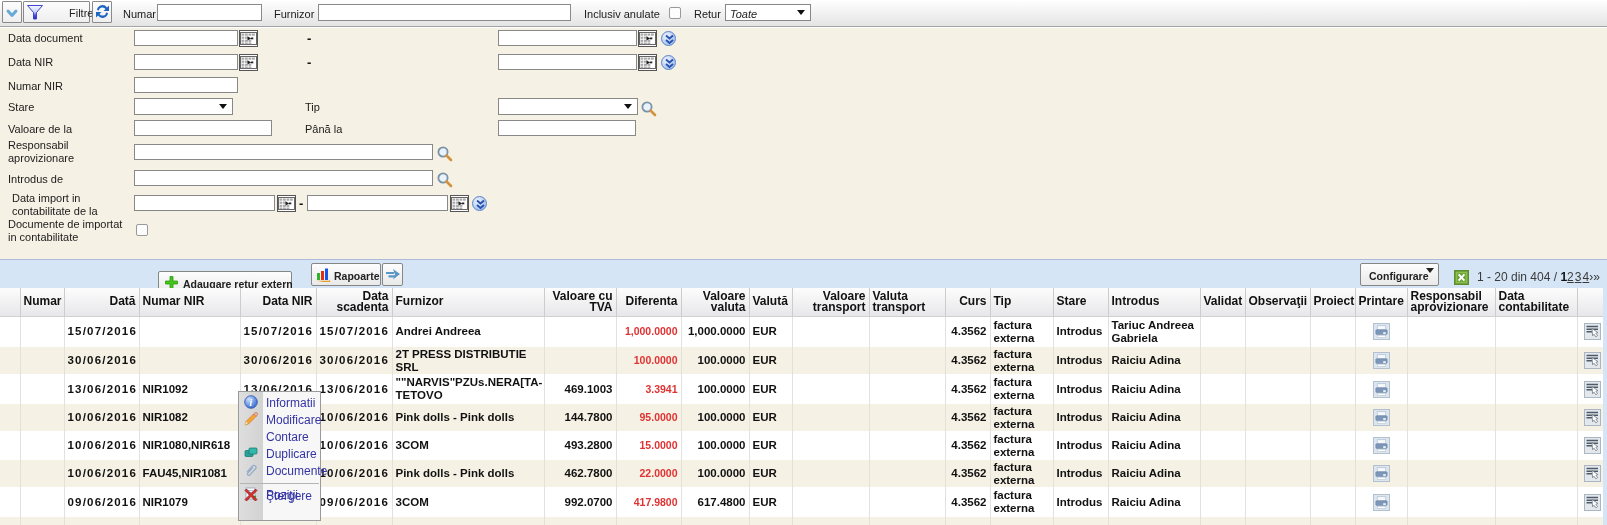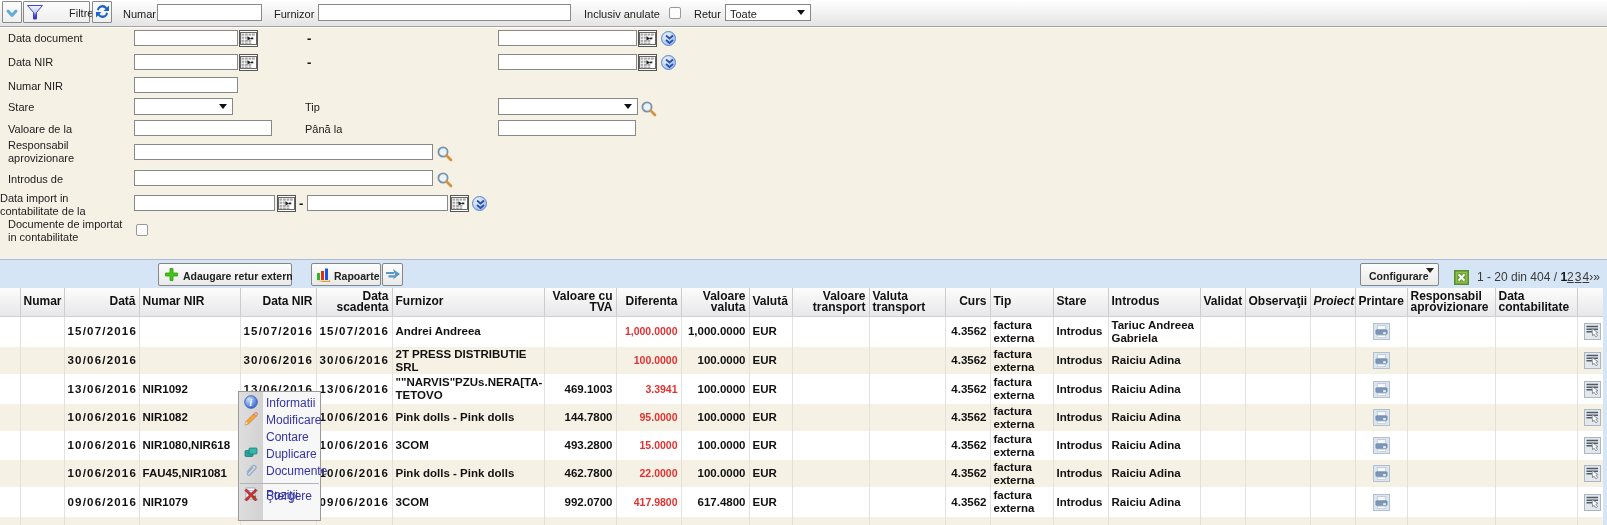--- a/index.html
+++ b/index.html
@@ -10,21 +10,21 @@
 #toolbar{position:absolute;left:0;top:0;width:1607px;height:27px;
   background:linear-gradient(#ffffff,#e4e4e4);border-bottom:1px solid #a3a3a3;}
 .tbtn{position:absolute;top:1px;height:22px;background:linear-gradient(#fcfcfc,#efefef);
   border:1px solid #8a8a8a;border-radius:1px;}
 .tlabel{position:absolute;top:8px;font-size:11px;color:#1b1b1b;}
 .tinput{position:absolute;top:4px;height:17px;background:#fff;border:1px solid #8a8a8a;}
 
 #form{position:absolute;left:0;top:28px;width:1607px;height:231px;background:#f6f1e5;}
 .flabel{position:absolute;font-size:11px;line-height:13px;color:#1b1b1b;}
 .finput{position:absolute;height:16px;background:#fff;border:1px solid #888;}
-.fselect{position:absolute;height:17px;background:#fff;border:1px solid #888;}
+.fselect{position:absolute;height:17px;background:#fff;border:1px solid #888;font-style:italic;}
 .fselect .car{position:absolute;right:5px;top:5px;width:0;height:0;
   border-left:4px solid transparent;border-right:4px solid transparent;border-top:5px solid #111;}
 .calbtn{position:absolute;width:19px;height:17px;background:#fff;border:1px solid #555;}
 .dash{position:absolute;font-weight:bold;color:#111;font-size:13px;}
 .bluerc{position:absolute;width:15px;height:15px;border-radius:50%;
   background:radial-gradient(circle at 35% 30%,#eef5ff,#b8d0f2 55%,#86aee6);
   border:1px solid #5b83cc;}
 .bluerc svg{position:absolute;left:2px;top:1px;}
 .chkbox{position:absolute;width:12px;height:12px;background:#fdfdfd;border:1px solid #999;border-radius:2px;}
 
@@ -101,21 +101,21 @@
 
 <div id="form">
 
   <span class="flabel" style="left:8px;top:4px;">Data document</span>
   <span class="flabel" style="left:8px;top:28px;">Data NIR</span>
   <span class="flabel" style="left:8px;top:52px;">Numar NIR</span>
   <span class="flabel" style="left:8px;top:73px;">Stare</span>
   <span class="flabel" style="left:8px;top:95px;">Valoare de la</span>
   <span class="flabel" style="left:8px;top:111px;">Responsabil<br>aprovizionare</span>
   <span class="flabel" style="left:8px;top:145px;">Introdus de</span>
-  <span class="flabel" style="left:0;top:164px;">Data import in<br>contabilitate de la</span>
+  <span class="flabel" style="left:12px;top:164px;">Data import in<br>contabilitate de la</span>
   <span class="flabel" style="left:8px;top:190px;">Documente de importat<br>in contabilitate</span>
 
   <input class="finput" style="left: 134px; top: 2px; width: 104px;">
   <div class="calbtn" style="left:239px;top:2px;">
         <svg width="17" height="13" viewBox="0 0 17 13" style="position:absolute;left:0px;top:1px;">
           <rect x="0.5" y="0.5" width="16" height="12" fill="#fff" stroke="#666" stroke-width="1"></rect>
           <g fill="#aaa">
             <rect x="1.5" y="1.5" width="2.8" height="2.2"></rect>
             <rect x="5" y="1.5" width="2.8" height="2.2"></rect>
             <rect x="8.5" y="1.5" width="2.8" height="2.2"></rect>
@@ -294,21 +294,21 @@
         <svg width="9" height="11" viewBox="0 0 9 11" style="left:3px;top:2px;">
           <path d="M1 1.5 L4.5 4.5 L8 1.5" fill="none" stroke="#2a50ae" stroke-width="1.9"></path>
           <path d="M1 6 L4.5 9 L8 6" fill="none" stroke="#2a50ae" stroke-width="1.9"></path>
         </svg>
       </div>
 
   <span class="chkbox" style="left:136px;top:196px;"></span>
 </div>
 
 <div id="bluebar">
-  <div class="bbtn" style="left:158px;width:134px;">
+  <div class="bbtn" style="left:158px;width:134px;margin-top:8px;">
     <svg width="15" height="15" viewBox="0 0 15 15" style="position:absolute;left:5px;top:3px;">
       <path d="M6 1.5 L9 1.5 L9 6 L13.5 6 L13.5 9 L9 9 L9 13.5 L6 13.5 L6 9 L1.5 9 L1.5 6 L6 6 Z" fill="#43c519" stroke="#2f9a10" stroke-width="0.8"></path>
     </svg>
     <span class="lbl">Adaugare retur extern</span>
   </div>
   <div class="bbtn" style="left:311px;width:70px;">
     <svg width="15" height="15" viewBox="0 0 15 15" style="position:absolute;left:4px;top:3px;">
       <rect x="1" y="6" width="3" height="7" fill="#2db52d"></rect>
       <rect x="5" y="4" width="3" height="9" fill="#e03010"></rect>
       <rect x="9" y="1.5" width="3" height="11.5" fill="#1a53e8"></rect>
@@ -375,21 +375,21 @@
           <th class="rt">Valoare<br>valuta</th>
 <th style="text-align:left;">Valută</th>
           <th class="rt">Valoare<br>transport</th>
           <th style="text-align:left;">Valuta<br>transport</th>
 <th class="rt">Curs</th>
           <th style="text-align:left;">Tip</th>
           <th style="text-align:left;">Stare</th>
 <th style="text-align:left;">Introdus</th>
           <th style="text-align:left;">Validat</th>
           <th style="text-align:left;">Observaţii</th>
-<th style="text-align:right;font-style:italic;">Proiect</th>
+<th style="text-align:right;">Proiect</th>
           <th style="text-align:left;">Printare</th>
           <th style="text-align:left;">Responsabil<br>aprovizionare</th>
 <th style="text-align:left;">Data<br>contabilitate</th>
           <th></th>
 </tr>
 <tr class="w" style="height:31px;">
           <td></td>
           <td></td>
           <td class="rt dt">15/07/2016</td>
           <td></td>

